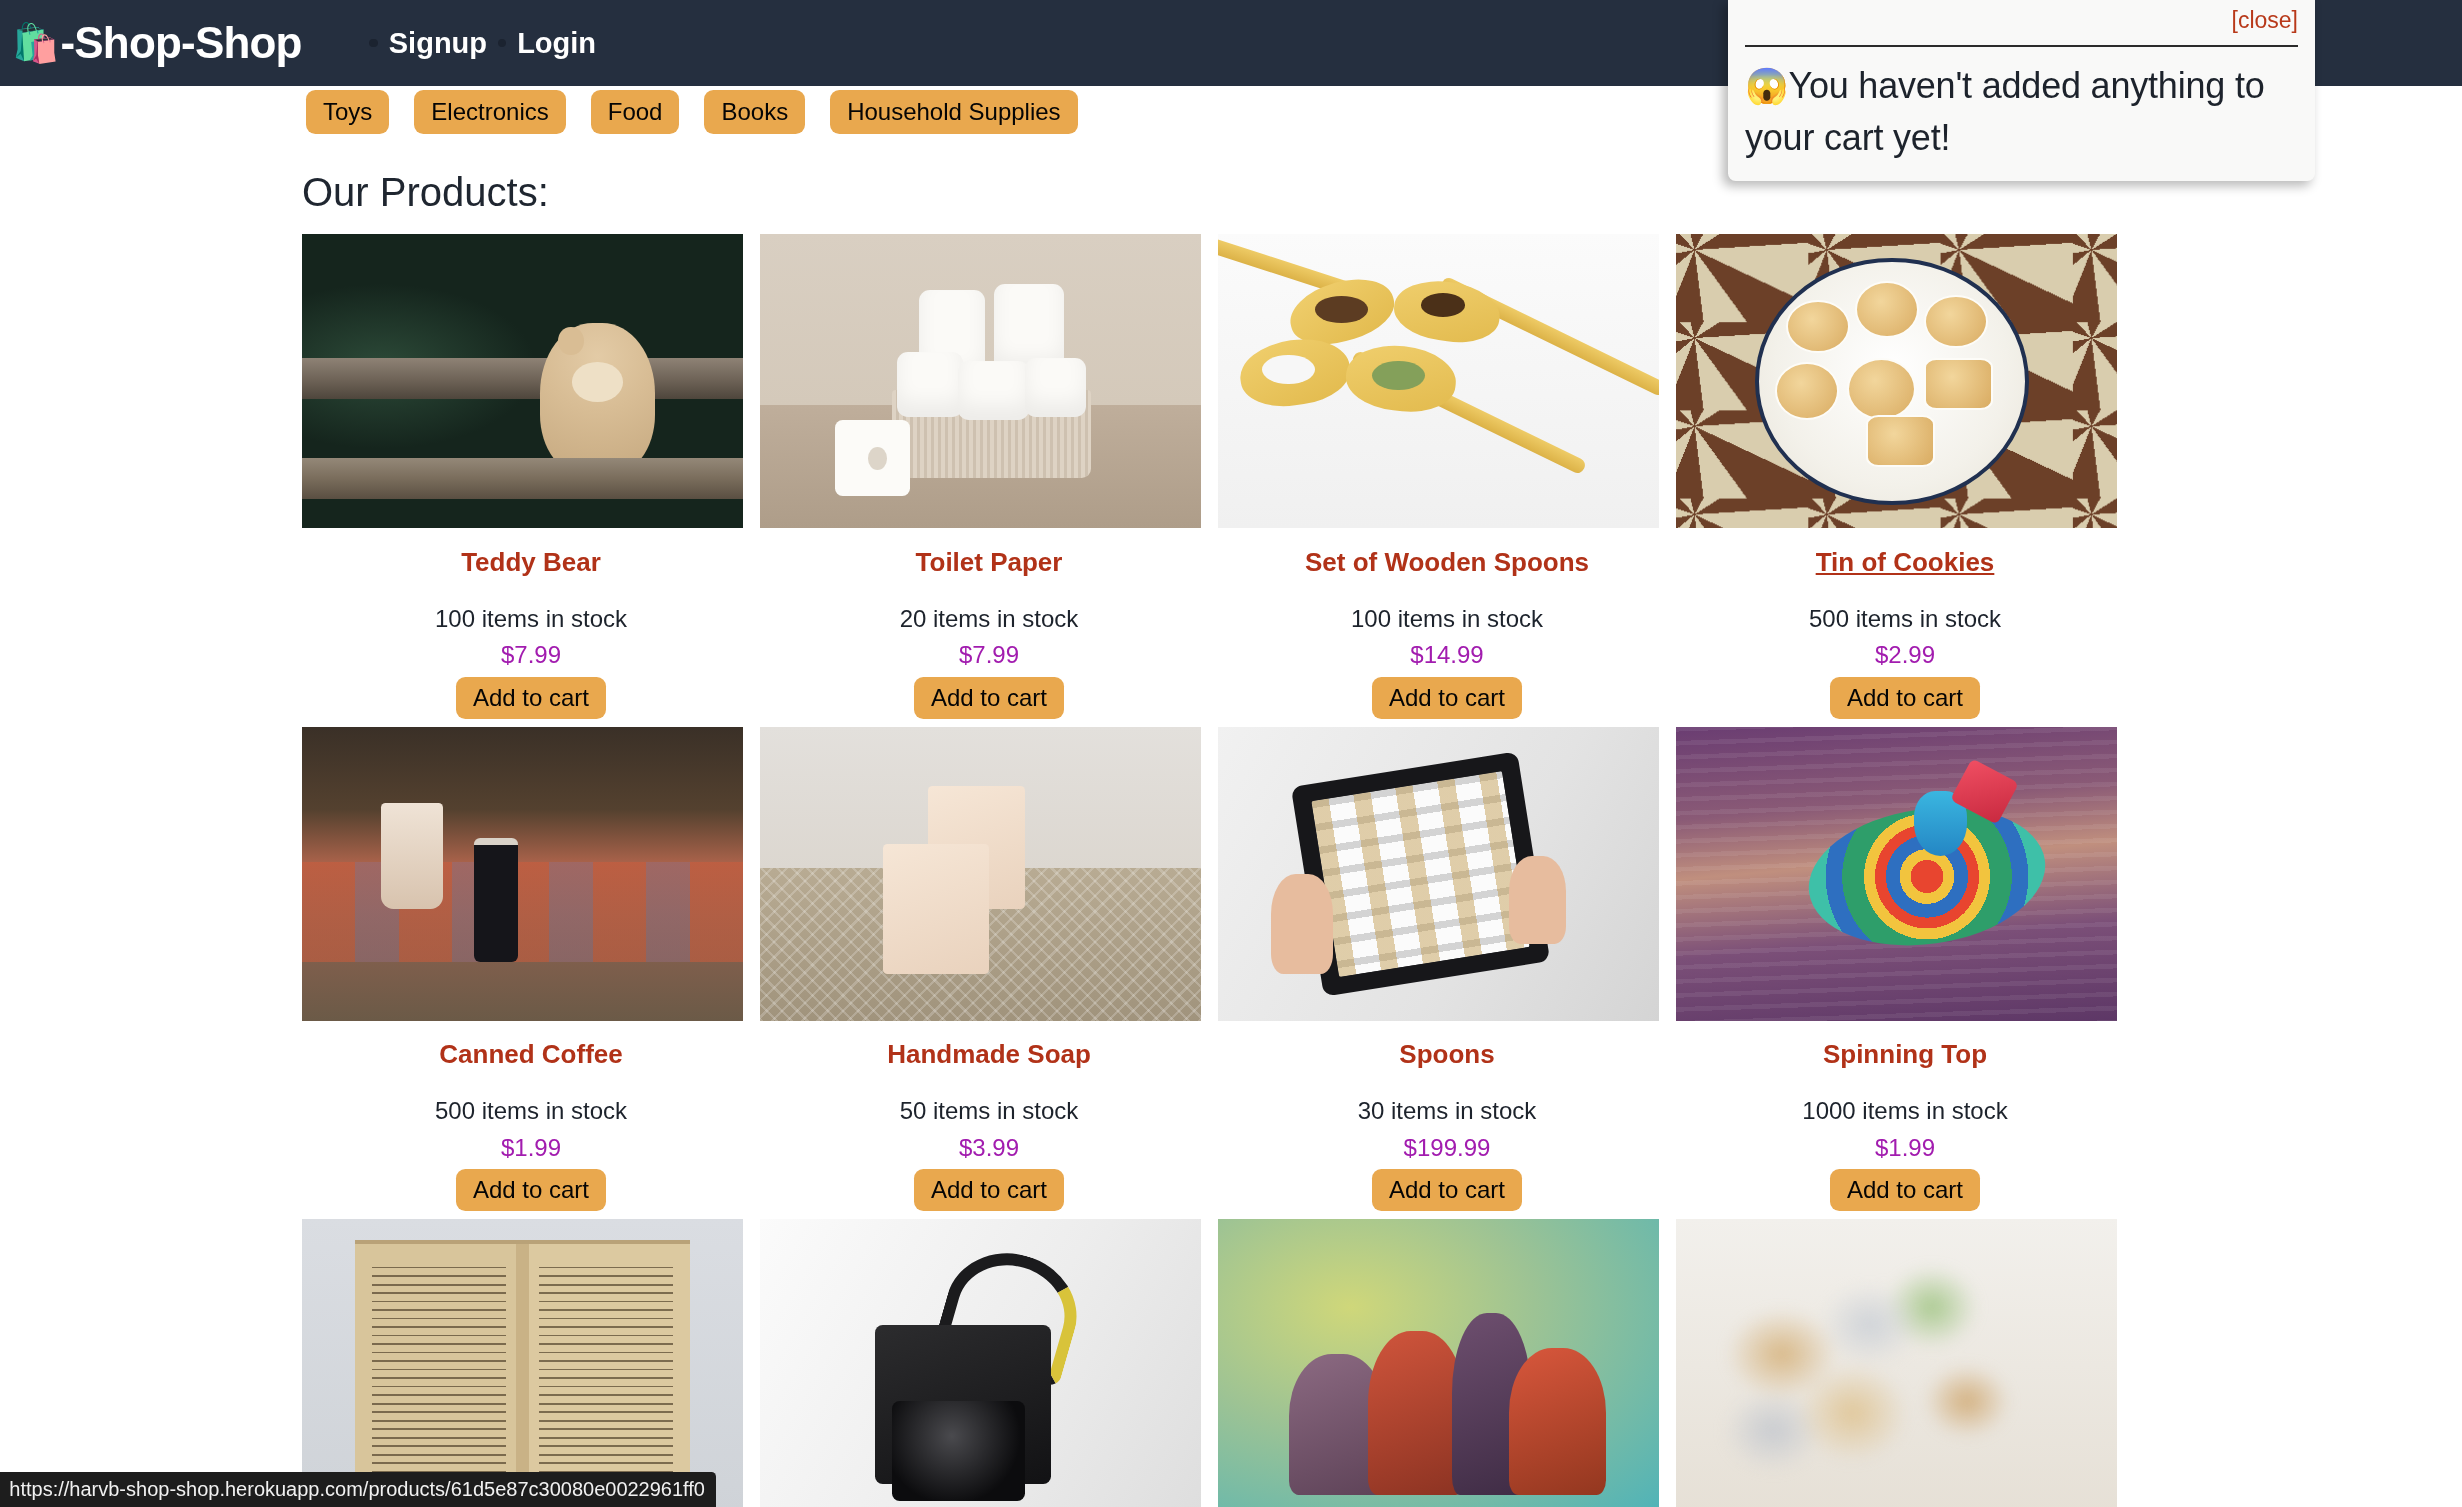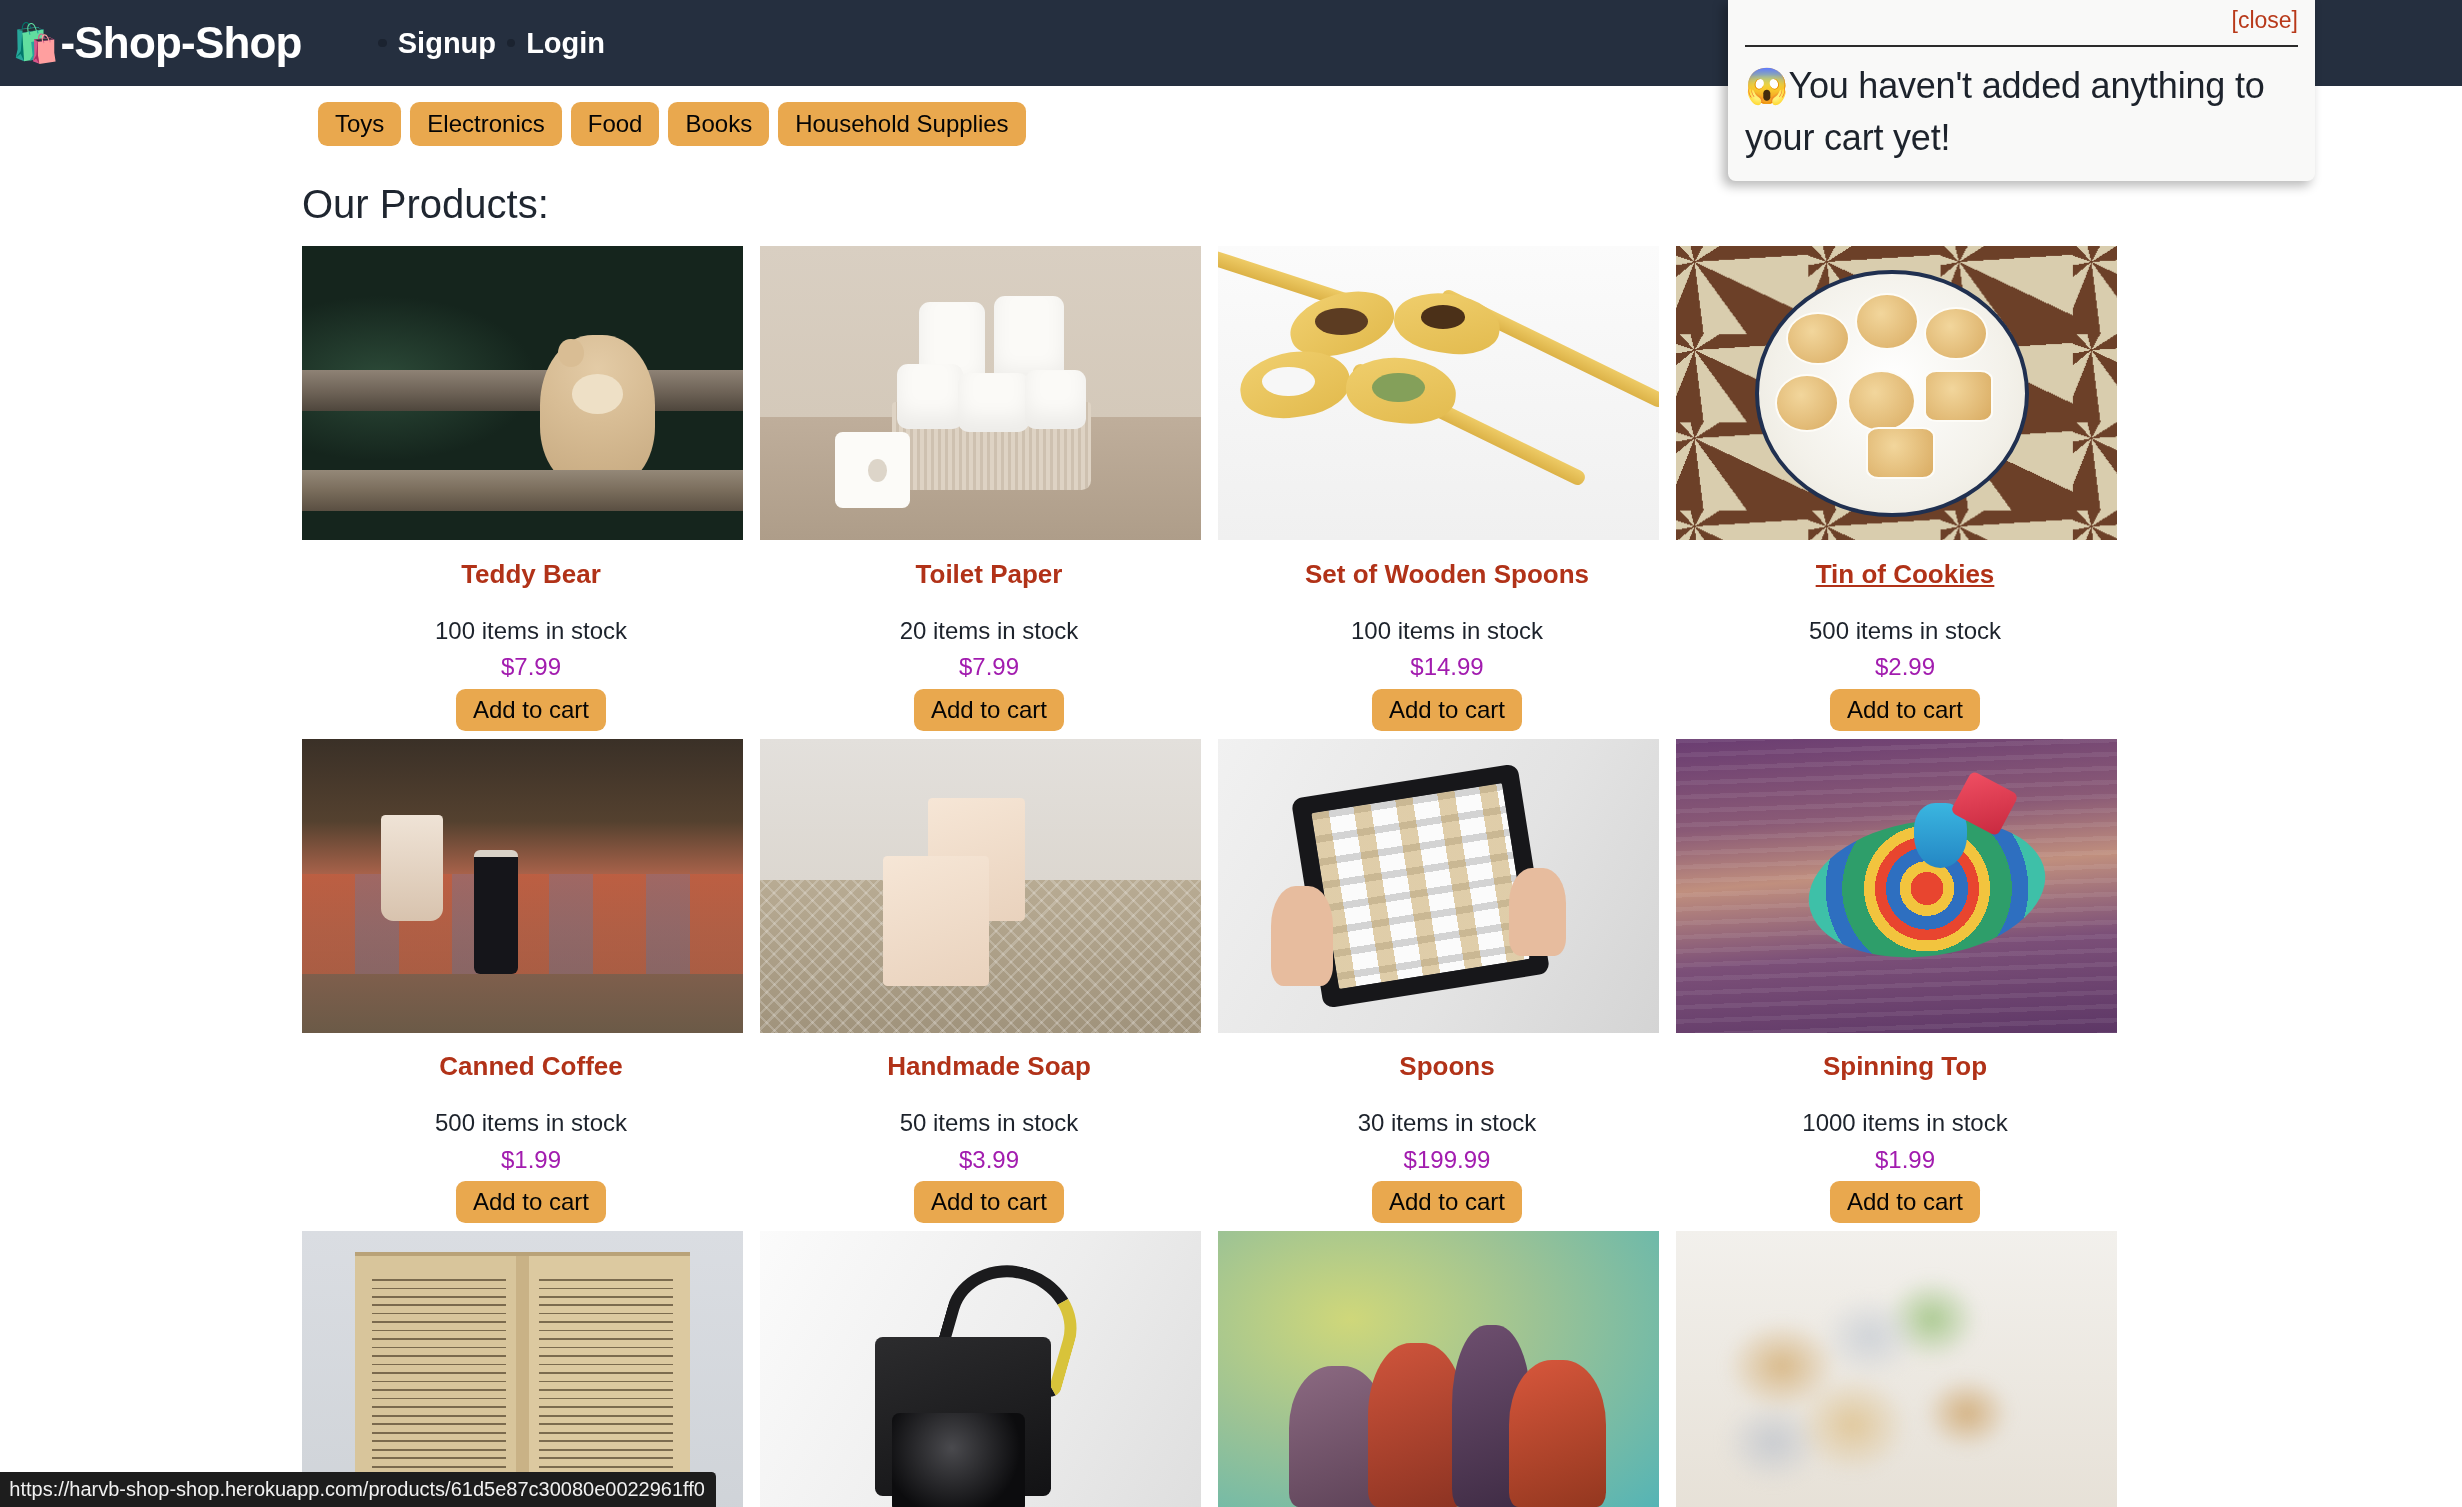--- a/index.html
+++ b/index.html
@@ -35,21 +35,21 @@
     margin-right: 57px;
   }
   .brand-emoji {
     font-size: 38px;
     line-height: 1;
     margin-right: 1.5px;
     display: inline-block;
   }
   .nav-list {
     list-style: none;
-    margin: 9px; padding: 0;
+    margin: 0; padding: 0;
     display: flex;
     align-items: center;
     text-align: right;
   }
   .nav-list li {
     display: flex;
     align-items: center;
   }
   .nav-list li::before {
     content: "";
@@ -117,23 +117,23 @@
     font-size: 40px;
     font-weight: normal;
     color: #1f2630;
     margin: 15.5px 0 10.8px 0;
     line-height: 1.2;
   }
   .heading-products { margin-top: 34px; }
 
   .category-list {
     list-style: none;
-    margin: 16px; padding: 0;
+    margin: 4px; padding: 0;
     display: flex;
-    gap: 9px;
+    gap: 25px;
   }
   .category-btn {
     background: #e9a84e;
     border: 0;
     border-radius: 9.3px;
     padding: 7px 17px;
     font-size: 24px;
     color: #050505;
     font-family: "Liberation Sans", sans-serif;
     cursor: pointer;

